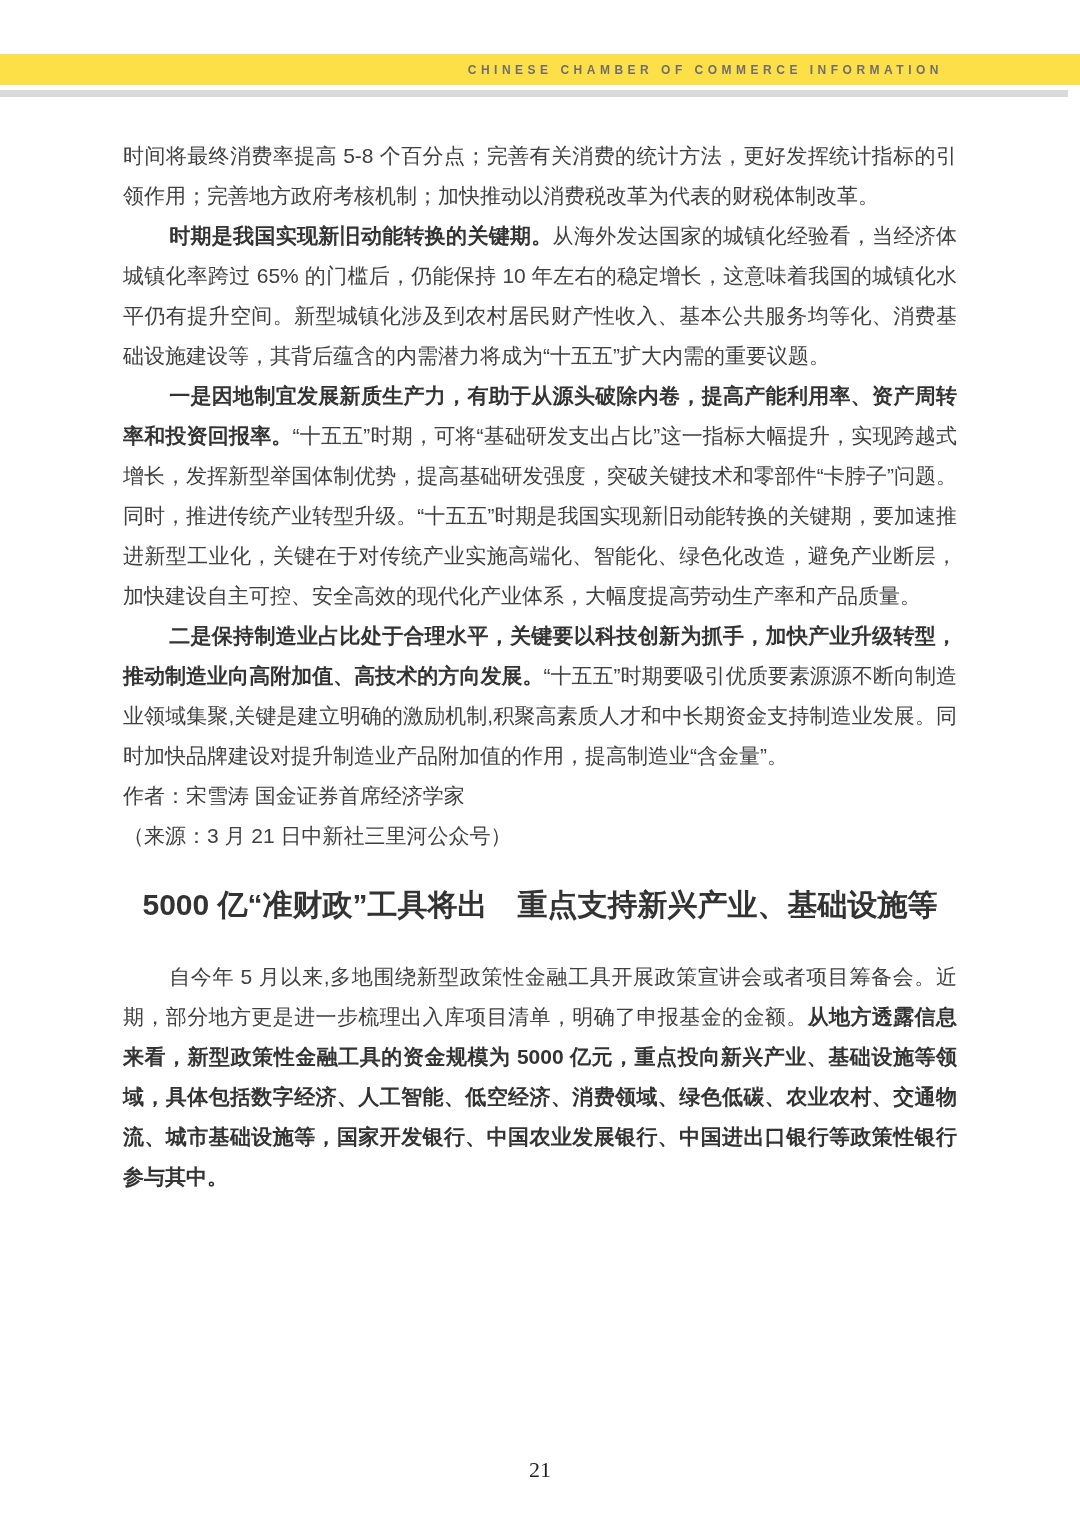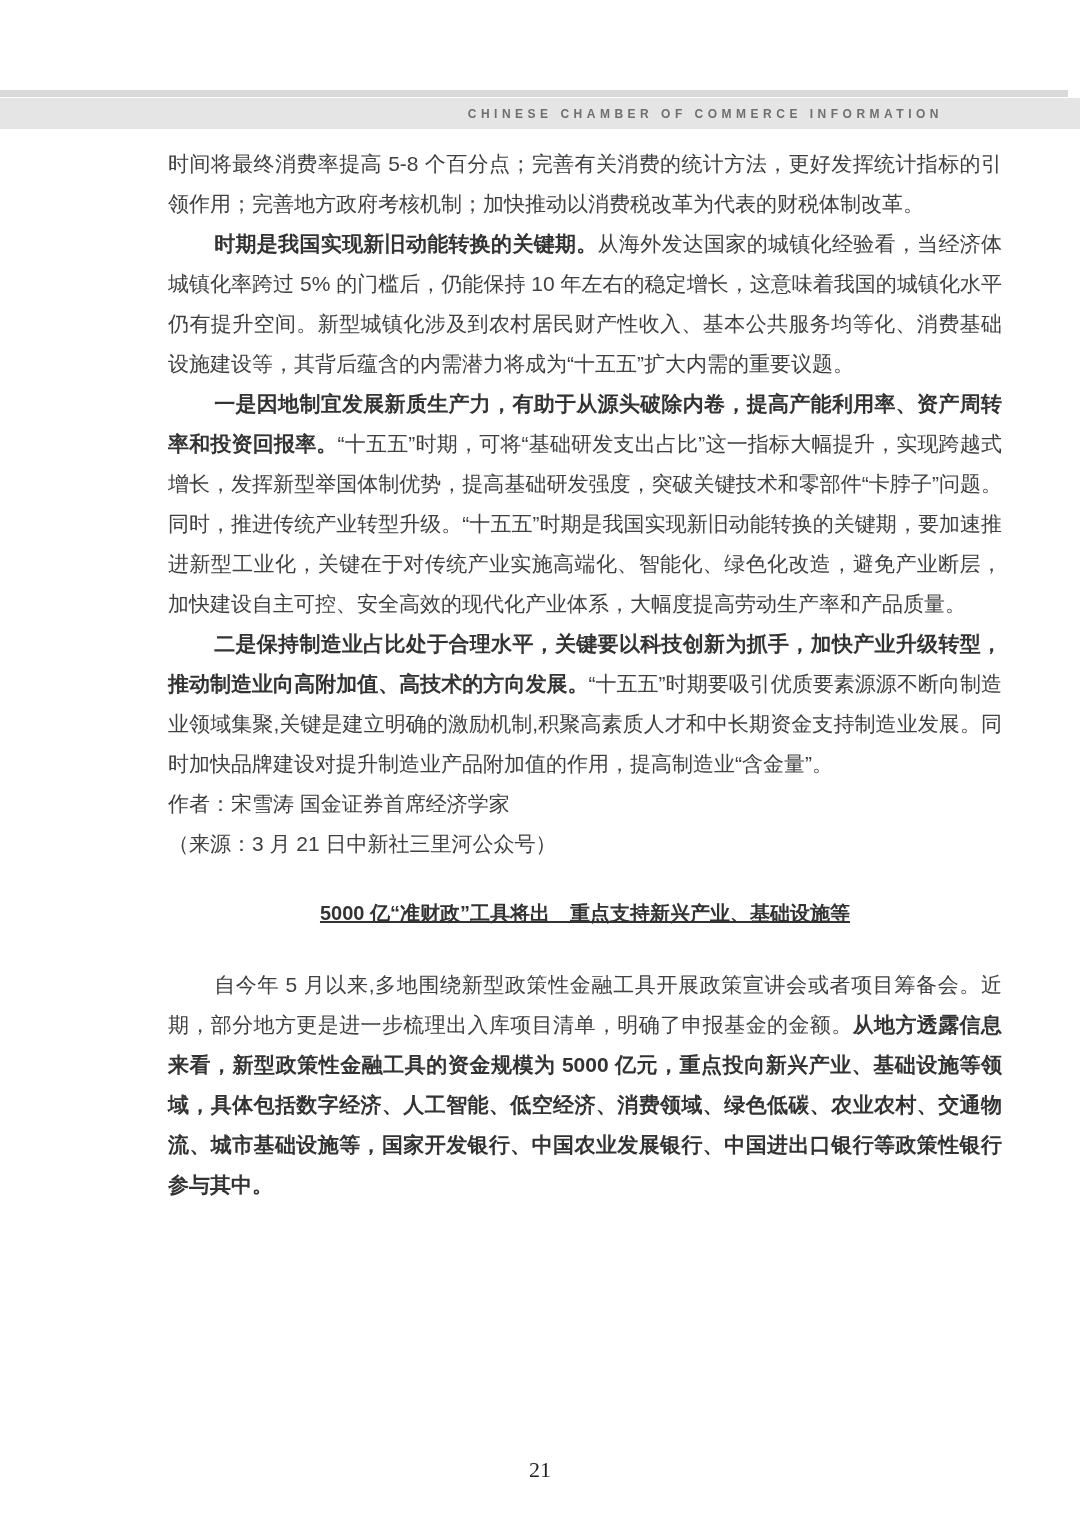--- a/index.html
+++ b/index.html
@@ -7,56 +7,54 @@
     width: 1080px; height: 1525px;
     background: #ffffff;
     position: relative;
     font-family: "Liberation Sans", "DejaVu Sans", sans-serif;
     overflow: hidden;
   }
   
   .band-main {
     position: absolute; top: 54px; left: 0;
     width: 1080px; height: 31px;
-    background: #e5e5e5;
+    background: #fde047;
     display: flex; align-items: center; justify-content: flex-end;
-    padding-right: 137px; box-sizing: border-box; margin-top: 44px;
+    padding-right: 137px; box-sizing: border-box;
   }
   .band-main .banner-text {
     font-size: 12px; font-weight: bold;
     letter-spacing: 4.5px; color: #6f6f6f;
     white-space: nowrap;
   }
   .band-thin {
     position: absolute; top: 90px; left: 0;
     width: 1068px; height: 7px;
     background: #d9d9d9;
   }
   
   .content {
-    position: absolute; top: 144px; left: 123px;
+    position: absolute; top: 136px; left: 123px;
     width: 834px;
     font-size: 21px; line-height: 40px;
     color: #404040;
     text-align: justify;
     text-justify: inter-character;
-    margin-left: 45px;
   }
   .content p { margin: 0; }
   .para.indent { text-indent: 2.2em; }
   .seg-bold { font-weight: bold; color: #333333; }
   .byline { text-align: left; }
   .headline {
-    font-size: 20px; line-height: 46px;
+    font-size: 30px; line-height: 46px;
     font-weight: bold; color: #333333;
     text-align: center;
     margin-top: 26px !important;
     margin-bottom: 29px !important;
     text-indent: 0;
-    text-decoration: underline;
   }
   
   .page-number {
     position: absolute; top: 1455px; left: 0;
     width: 1080px;
     text-align: center;
     font-family: "Liberation Serif", "DejaVu Serif", serif;
     font-size: 22px; line-height: 30px;
     color: #1f1f1f;
   }
@@ -69,21 +67,21 @@
 </div>
 <div class="band-thin"></div>
 
 <main class="content">
 
   <section>
     <p class="para">
       <span>时间将最终消费率提高 5-8 个百分点；完善有关消费的统计方法，更好发挥统计指标的引领作用；完善地方政府考核机制；加快推动以消费税改革为代表的财税体制改革。</span>
     </p>
     <p class="para indent">
-      <span class="seg-bold">时期是我国实现新旧动能转换的关键期。</span><span>从海外发达国家的城镇化经验看，当经济体城镇化率跨过 5% 的门槛后，仍能保持 10 年左右的稳定增长，这意味着我国的城镇化水平仍有提升空间。新型城镇化涉及到农村居民财产性收入、基本公共服务均等化、消费基础设施建设等，其背后蕴含的内需潜力将成为“十五五”扩大内需的重要议题。</span>
+      <span class="seg-bold">时期是我国实现新旧动能转换的关键期。</span><span>从海外发达国家的城镇化经验看，当经济体城镇化率跨过 65% 的门槛后，仍能保持 10 年左右的稳定增长，这意味着我国的城镇化水平仍有提升空间。新型城镇化涉及到农村居民财产性收入、基本公共服务均等化、消费基础设施建设等，其背后蕴含的内需潜力将成为“十五五”扩大内需的重要议题。</span>
     </p>
     <p class="para indent">
       <span class="seg-bold">一是因地制宜发展新质生产力，有助于从源头破除内卷，提高产能利用率、资产周转率和投资回报率。</span><span>“十五五”时期，可将“基础研发支出占比”这一指标大幅提升，实现跨越式增长，发挥新型举国体制优势，提高基础研发强度，突破关键技术和零部件“卡脖子”问题。同时，推进传统产业转型升级。“十五五”时期是我国实现新旧动能转换的关键期，要加速推进新型工业化，关键在于对传统产业实施高端化、智能化、绿色化改造，避免产业断层，加快建设自主可控、安全高效的现代化产业体系，大幅度提高劳动生产率和产品质量。</span>
     </p>
     <p class="para indent">
       <span class="seg-bold">二是保持制造业占比处于合理水平，关键要以科技创新为抓手，加快产业升级转型，推动制造业向高附加值、高技术的方向发展。</span><span>“十五五”时期要吸引优质要素源源不断向制造业领域集聚,关键是建立明确的激励机制,积聚高素质人才和中长期资金支持制造业发展。同时加快品牌建设对提升制造业产品附加值的作用，提高制造业“含金量”。</span>
     </p>
     <p class="para byline">
       <span>作者：宋雪涛 国金证券首席经济学家</span>
     </p>

